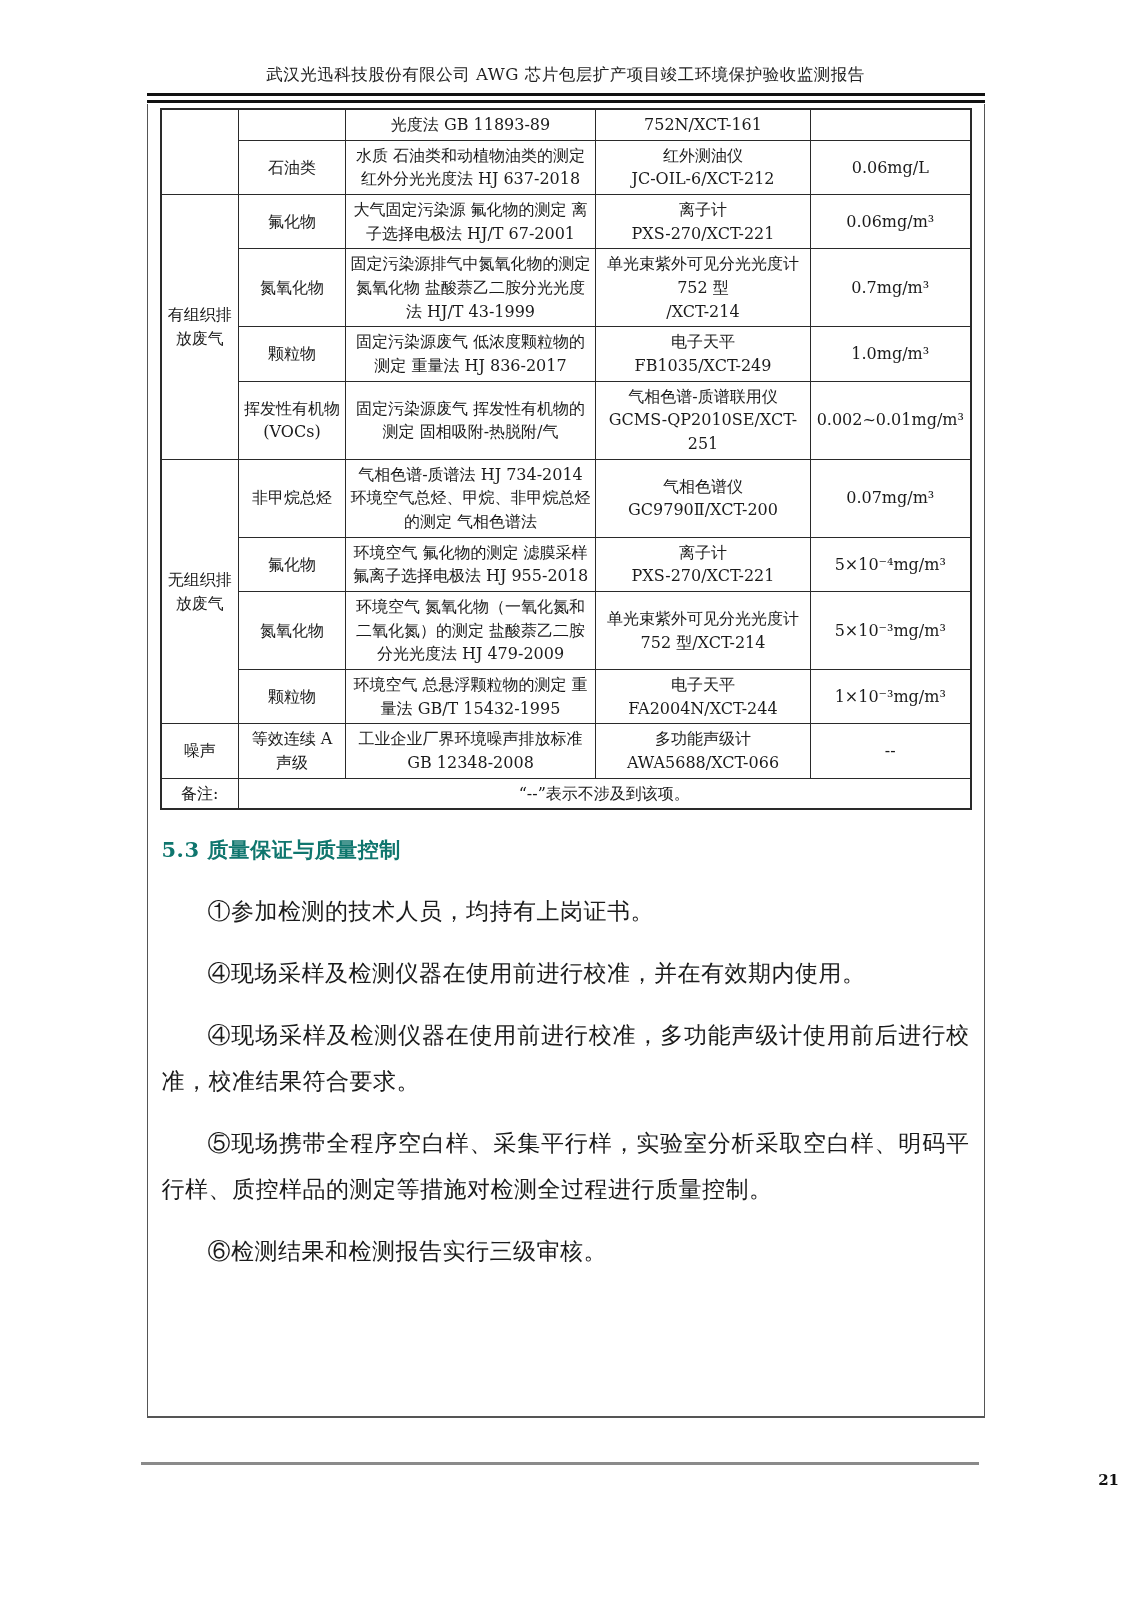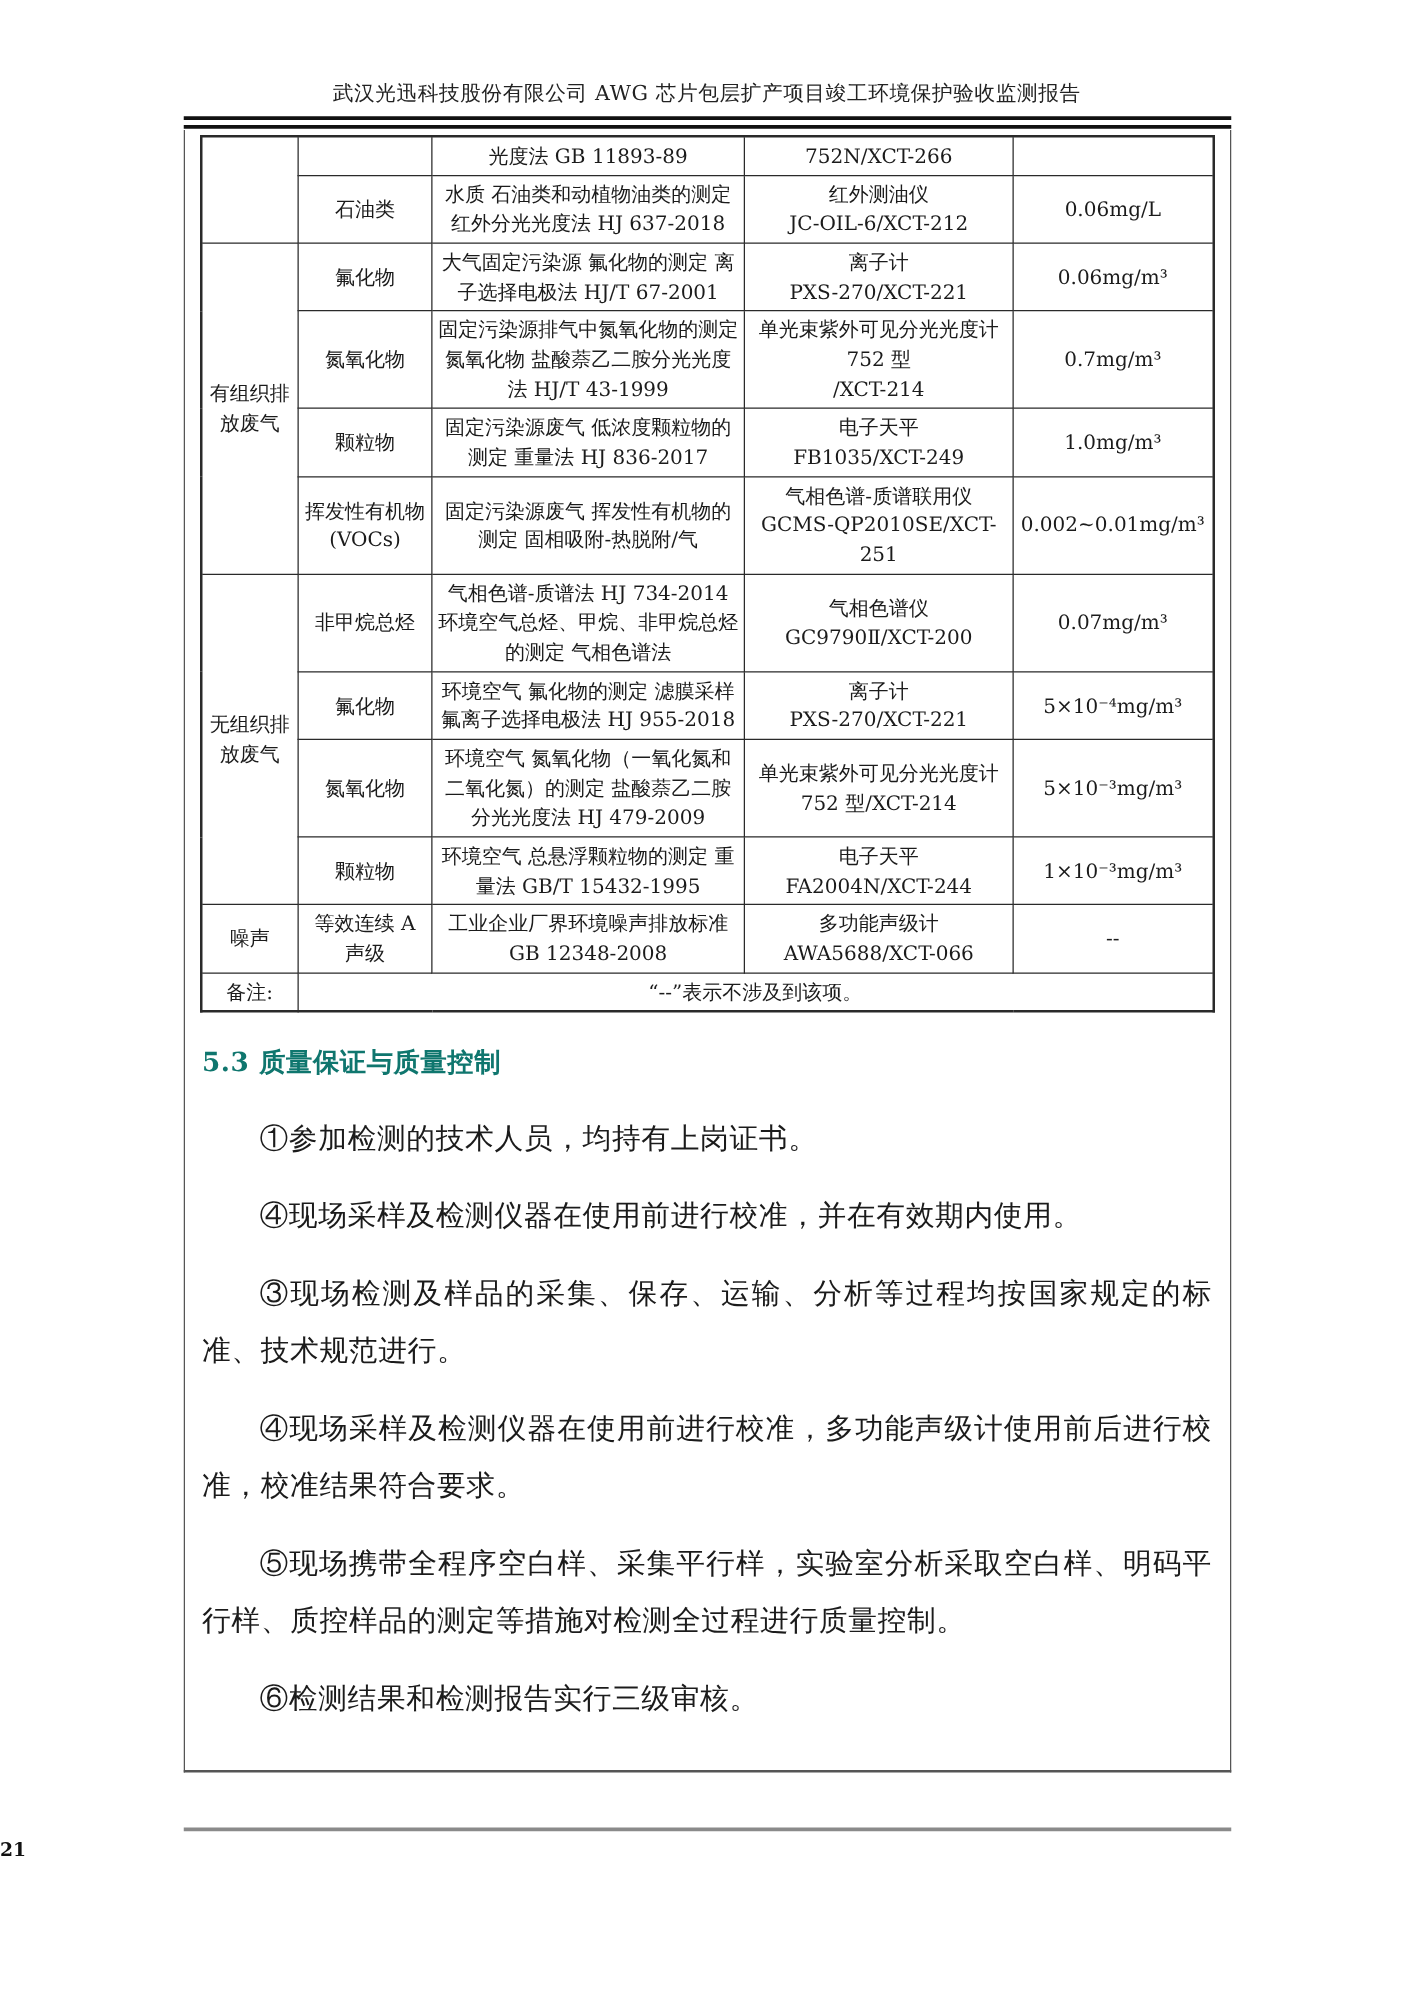--- a/index.html
+++ b/index.html
@@ -72,23 +72,23 @@
     font-size: 23px;
     line-height: 46px;
     text-indent: 2em;
     text-align: justify;
     color: #1b1b1b;
     letter-spacing: 0.5px;
   }
   .para.first { margin-top: 24px; }
   .page-footer {
     position: absolute;
-    left: 0; right: 0;
+    left: 0; right: 12px;
     top: 1462px;
-    text-align: left;
+    text-align: right;
   }
   .footer-rule {
     width: 838px;
     margin: 0 auto;
     border-top: 3.5px solid #8a8a8a;
   }
   .page-number {
     margin-top: 6px;
     font-size: 15px;
     font-weight: bold;
@@ -112,21 +112,21 @@
       <col style="width:107px">
       <col style="width:250px">
       <col style="width:215px">
       <col style="width:160px">
     </colgroup>
     <tbody>
       <tr>
         <td class="group-cell" rowspan="2"></td>
         <td></td>
         <td>光度法 GB 11893-89</td>
-        <td class="pre-line">752N/XCT-266</td>
+        <td class="pre-line">752N/XCT-161</td>
         <td class="limit-cell"></td>
       </tr>
       <tr>
         <td>石油类</td>
         <td>水质 石油类和动植物油类的测定 红外分光光度法 HJ 637-2018</td>
         <td class="pre-line">红外测油仪
 JC-OIL-6/XCT-212</td>
         <td class="limit-cell">0.06mg/L</td>
       </tr>
       <tr>
@@ -201,21 +201,20 @@
         <td>备注:</td>
         <td class="note-cell" colspan="4">“--”表示不涉及到该项。</td>
       </tr>
     </tbody>
   </table>
 
   <div class="section">
     <div class="section-heading">5.3 质量保证与质量控制</div>
     <p class="para first">①参加检测的技术人员，均持有上岗证书。</p>
     <p class="para">④现场采样及检测仪器在使用前进行校准，并在有效期内使用。</p>
-    <p class="para">③现场检测及样品的采集、保存、运输、分析等过程均按国家规定的标准、技术规范进行。</p>
     <p class="para">④现场采样及检测仪器在使用前进行校准，多功能声级计使用前后进行校准，校准结果符合要求。</p>
     <p class="para">⑤现场携带全程序空白样、采集平行样，实验室分析采取空白样、明码平行样、质控样品的测定等措施对检测全过程进行质量控制。</p>
     <p class="para">⑥检测结果和检测报告实行三级审核。</p>
   </div>
 
 </div>
 
 <div class="page-footer">
   <div class="footer-rule"></div>
   <div class="page-number">21</div>

